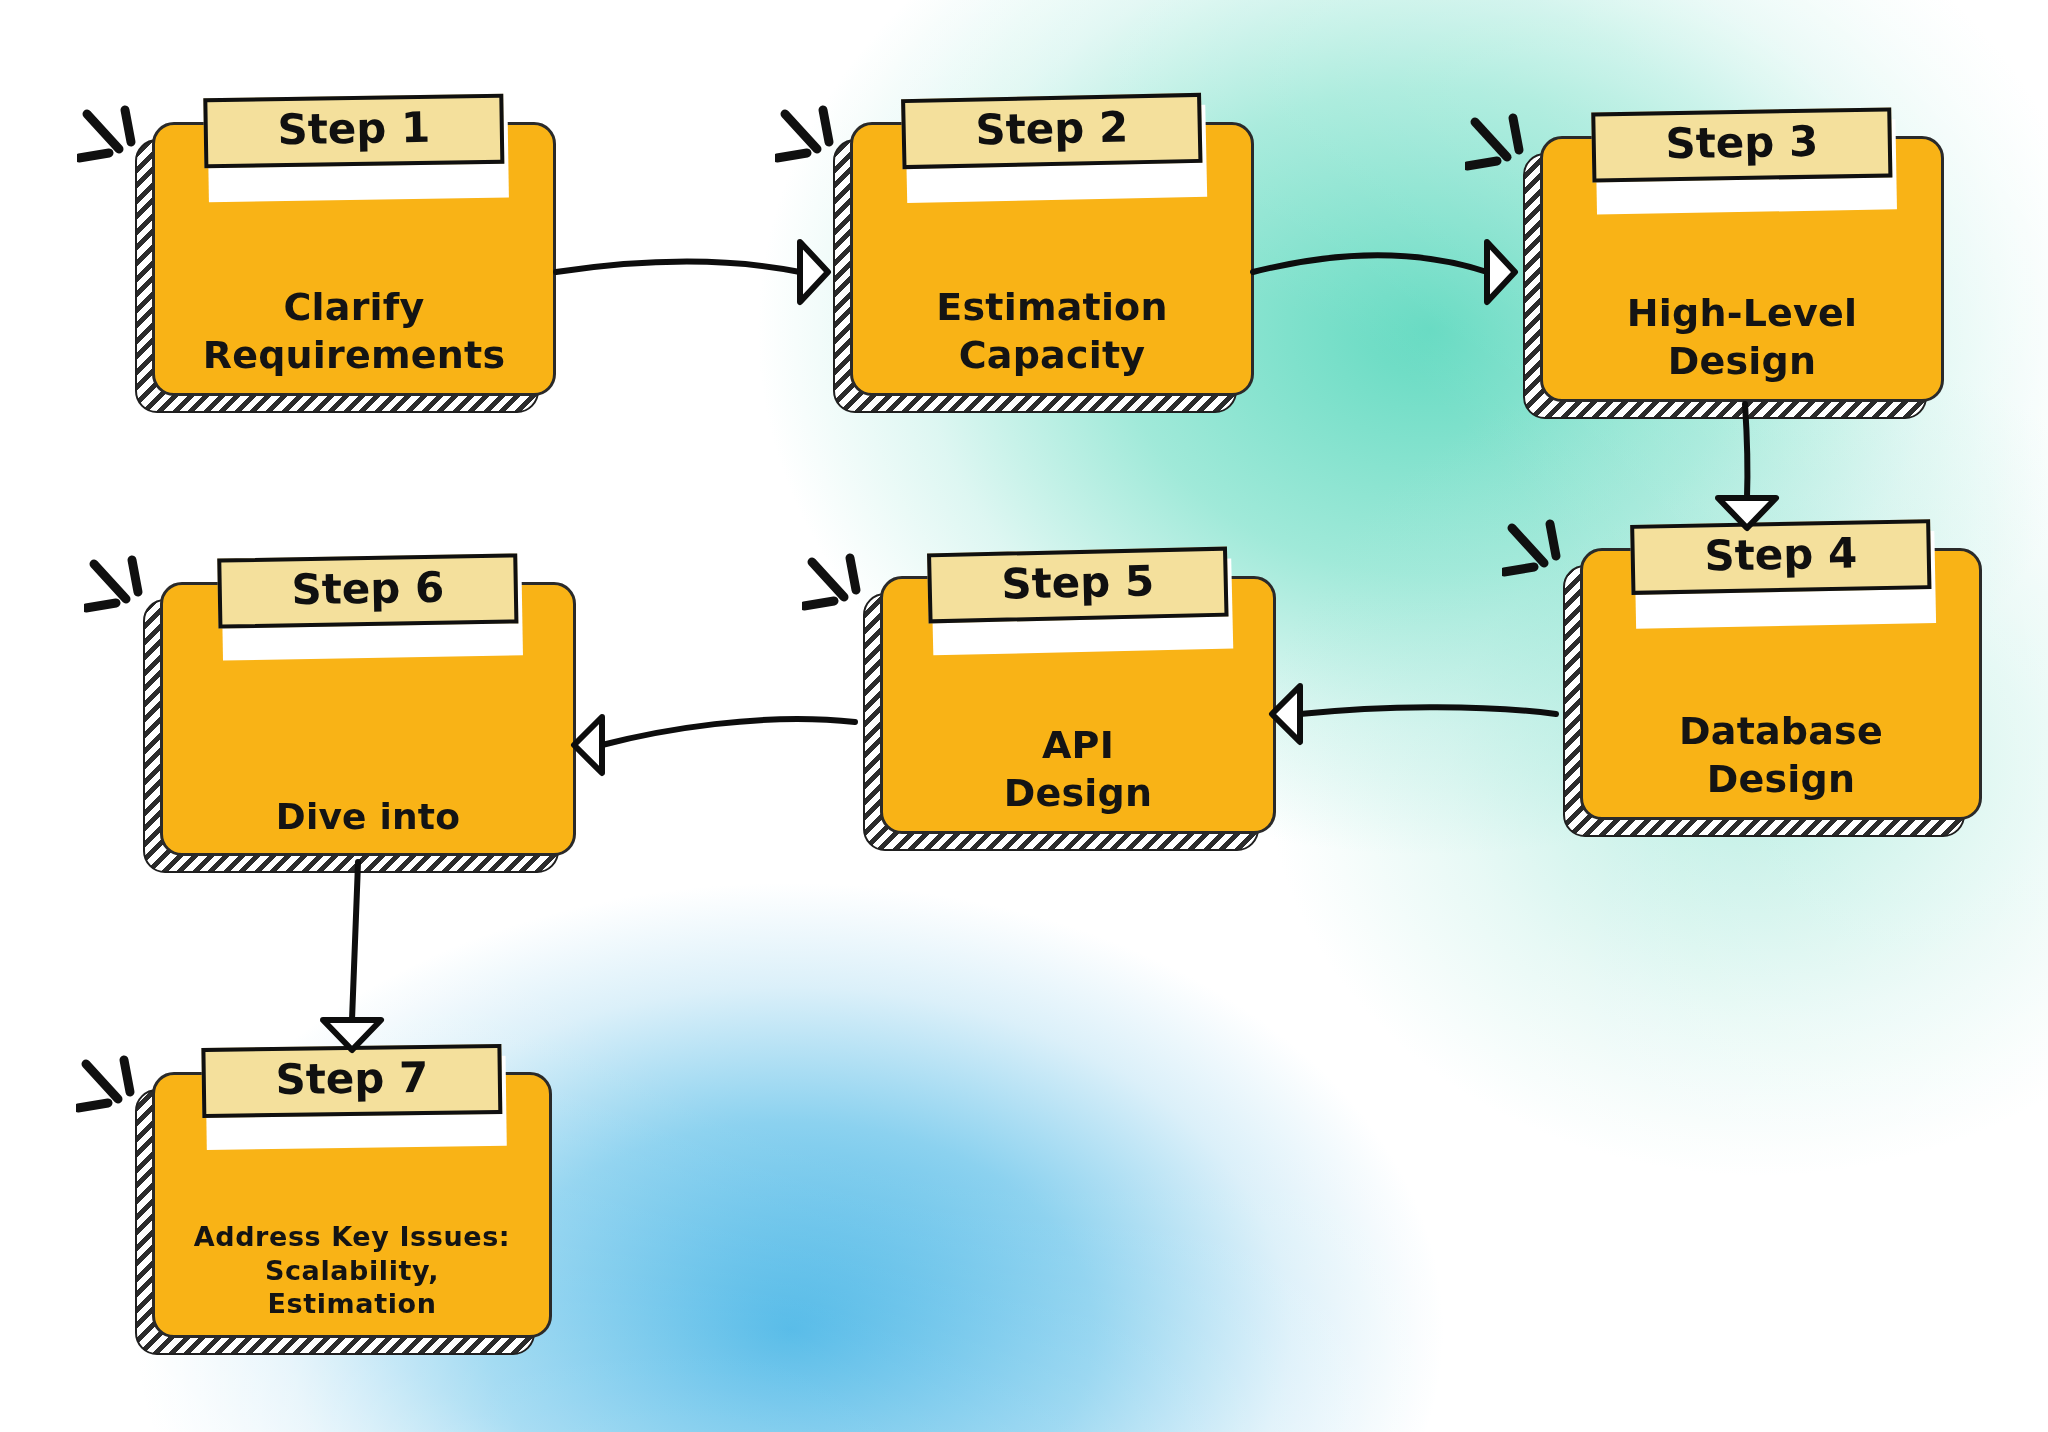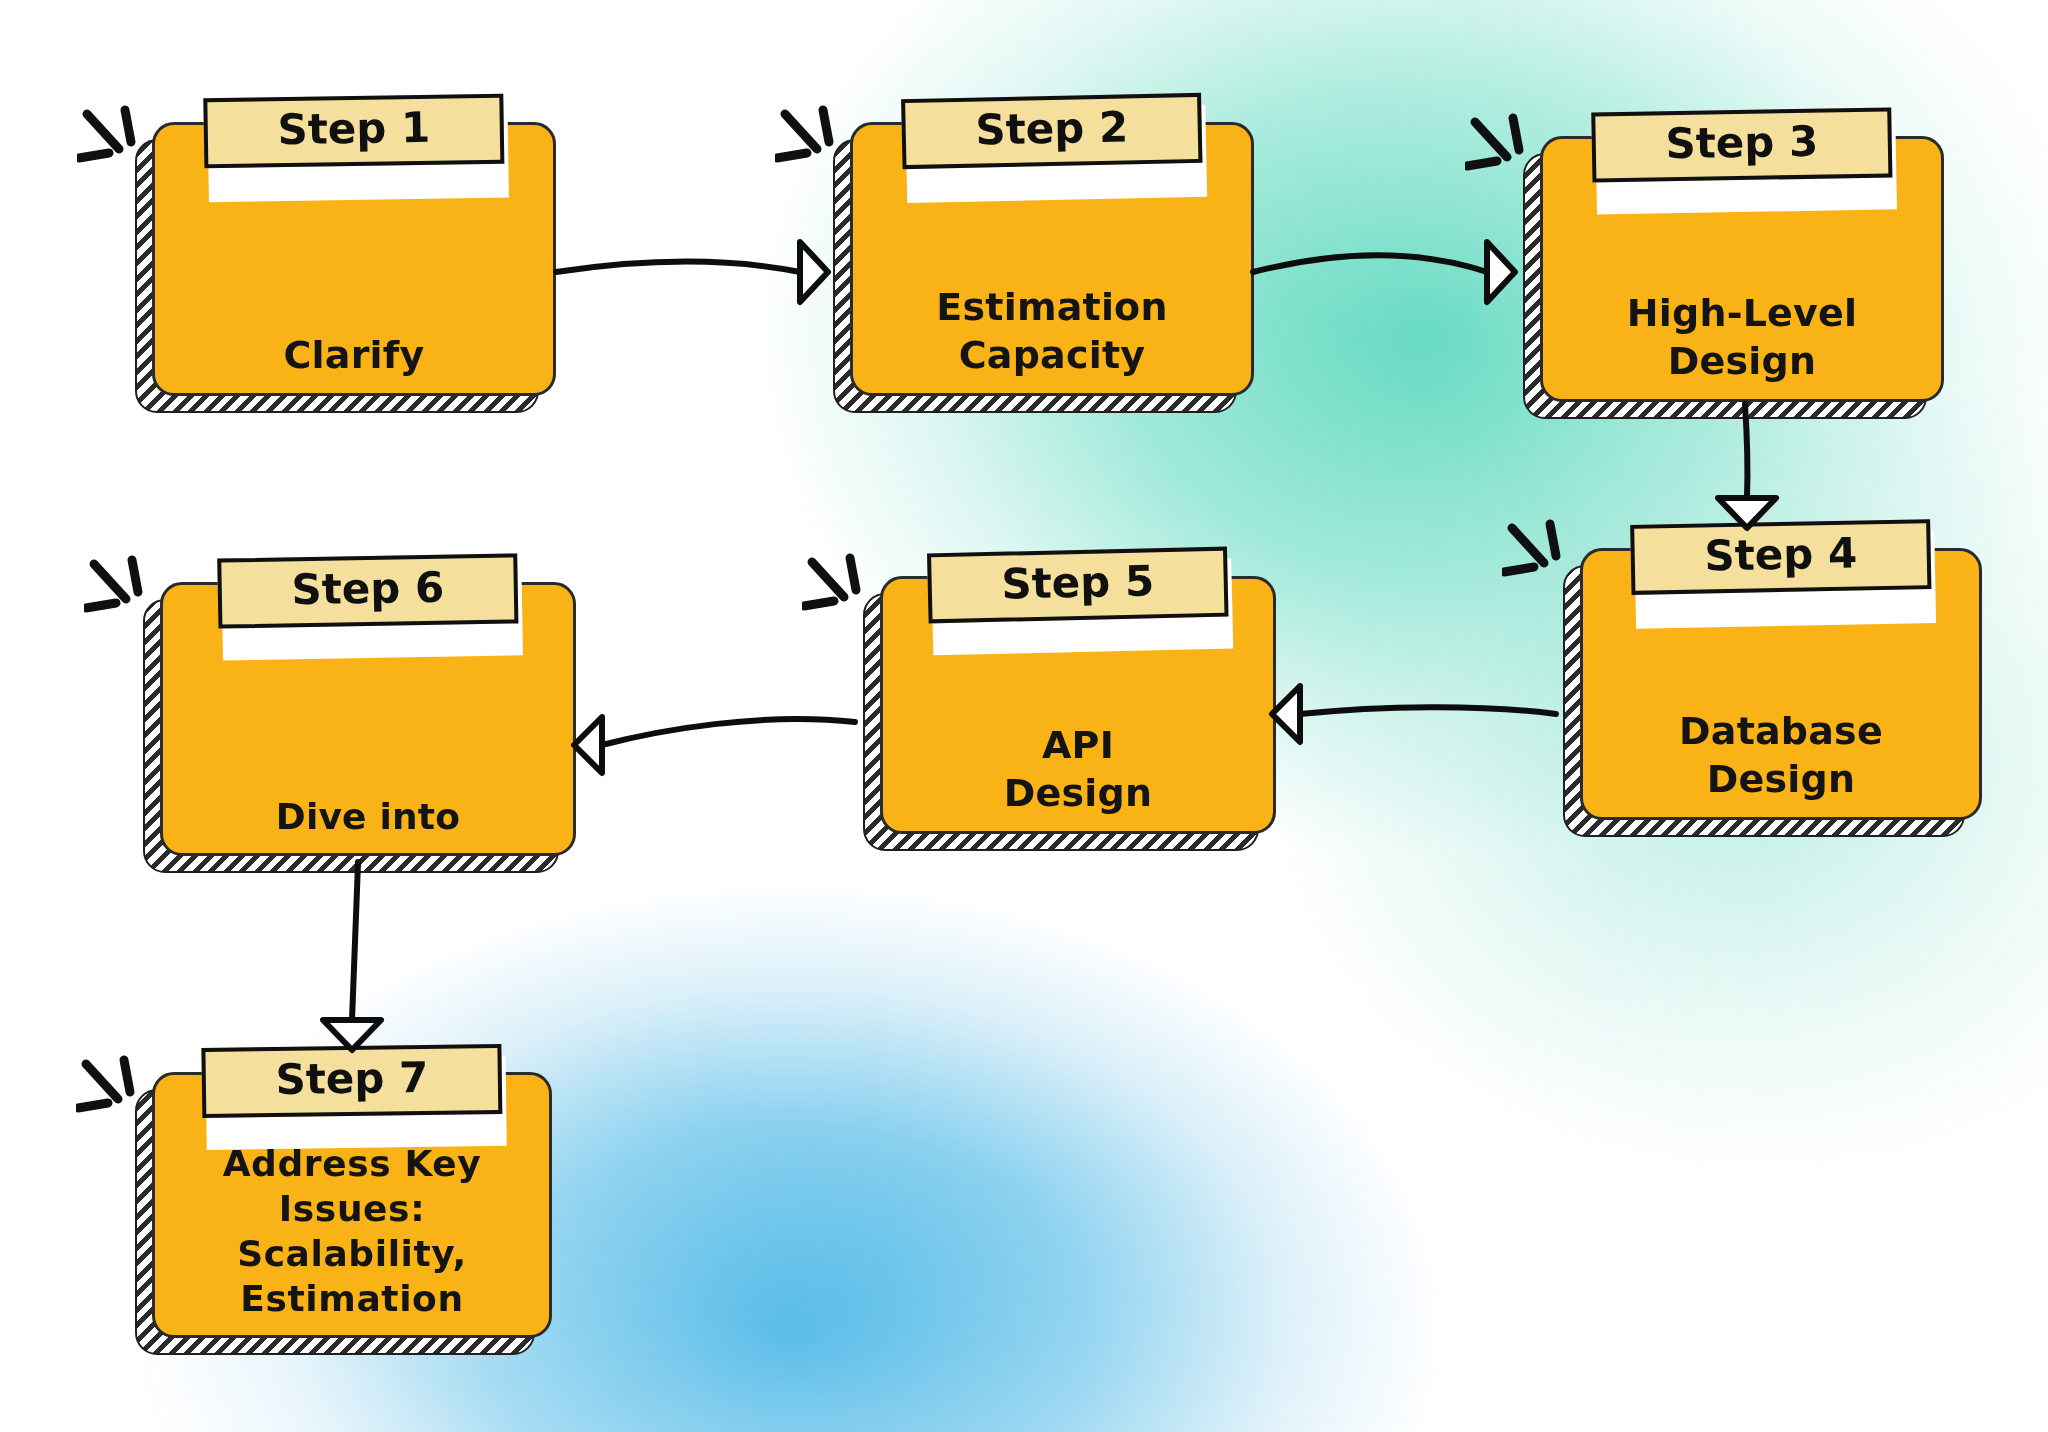--- a/index.html
+++ b/index.html
@@ -91,21 +91,21 @@
     line-height: 1.25;
     padding: 0 24px;
     width: 100%;
     box-sizing: border-box;
   }
   .node-body .bl { display: block; }
 
   
   .size-lg .node-body { font-size: 38px; }
   .size-md .node-body { font-size: 36px; margin-top: 40px; }
-  .size-sm .node-body { font-size: 36px; letter-spacing: 0.6px; }
+  .size-sm .node-body { font-size: 27px; letter-spacing: 0.6px; }
 
   
   .tab-wrap {
     position: absolute;
     left: 50%;
     top: 0;
     transform: translateX(-50%);
     z-index: 5;
   }
   
@@ -193,20 +193,21 @@
       <g stroke="#101010" stroke-width="9" stroke-linecap="round">
         <line x1="10" y1="12" x2="42" y2="47"></line>
         <line x1="48" y1="8" x2="54" y2="40"></line>
         <line x1="2" y1="56" x2="32" y2="51"></line>
       </g>
     </svg>
     <div class="node-hatch" style="clip-path: polygon(0px 0px, 30px 0px, 30px 244px, 404px 244px, 404px 274px, 0px 274px);"></div>
     <div class="node-card">
       <div class="node-body">
         <span class="bl">Clarify</span>
+        <span class="bl">Requirements</span>
       </div>
     </div>
     <div class="tab-wrap" style="width:300px; height:92px; transform:translateX(-50%) rotate(-0.9deg);">
       <div class="tab-paper"></div>
       <div class="tab">Step 1</div>
     </div>
   </div>
 
   <div class="node size-lg" id="node-step2" style="left:850px; top:96px; width:404px; height:300px;">
     <svg class="sparkle" style="left:-75px; top:6px;" viewBox="0 0 70 72">

